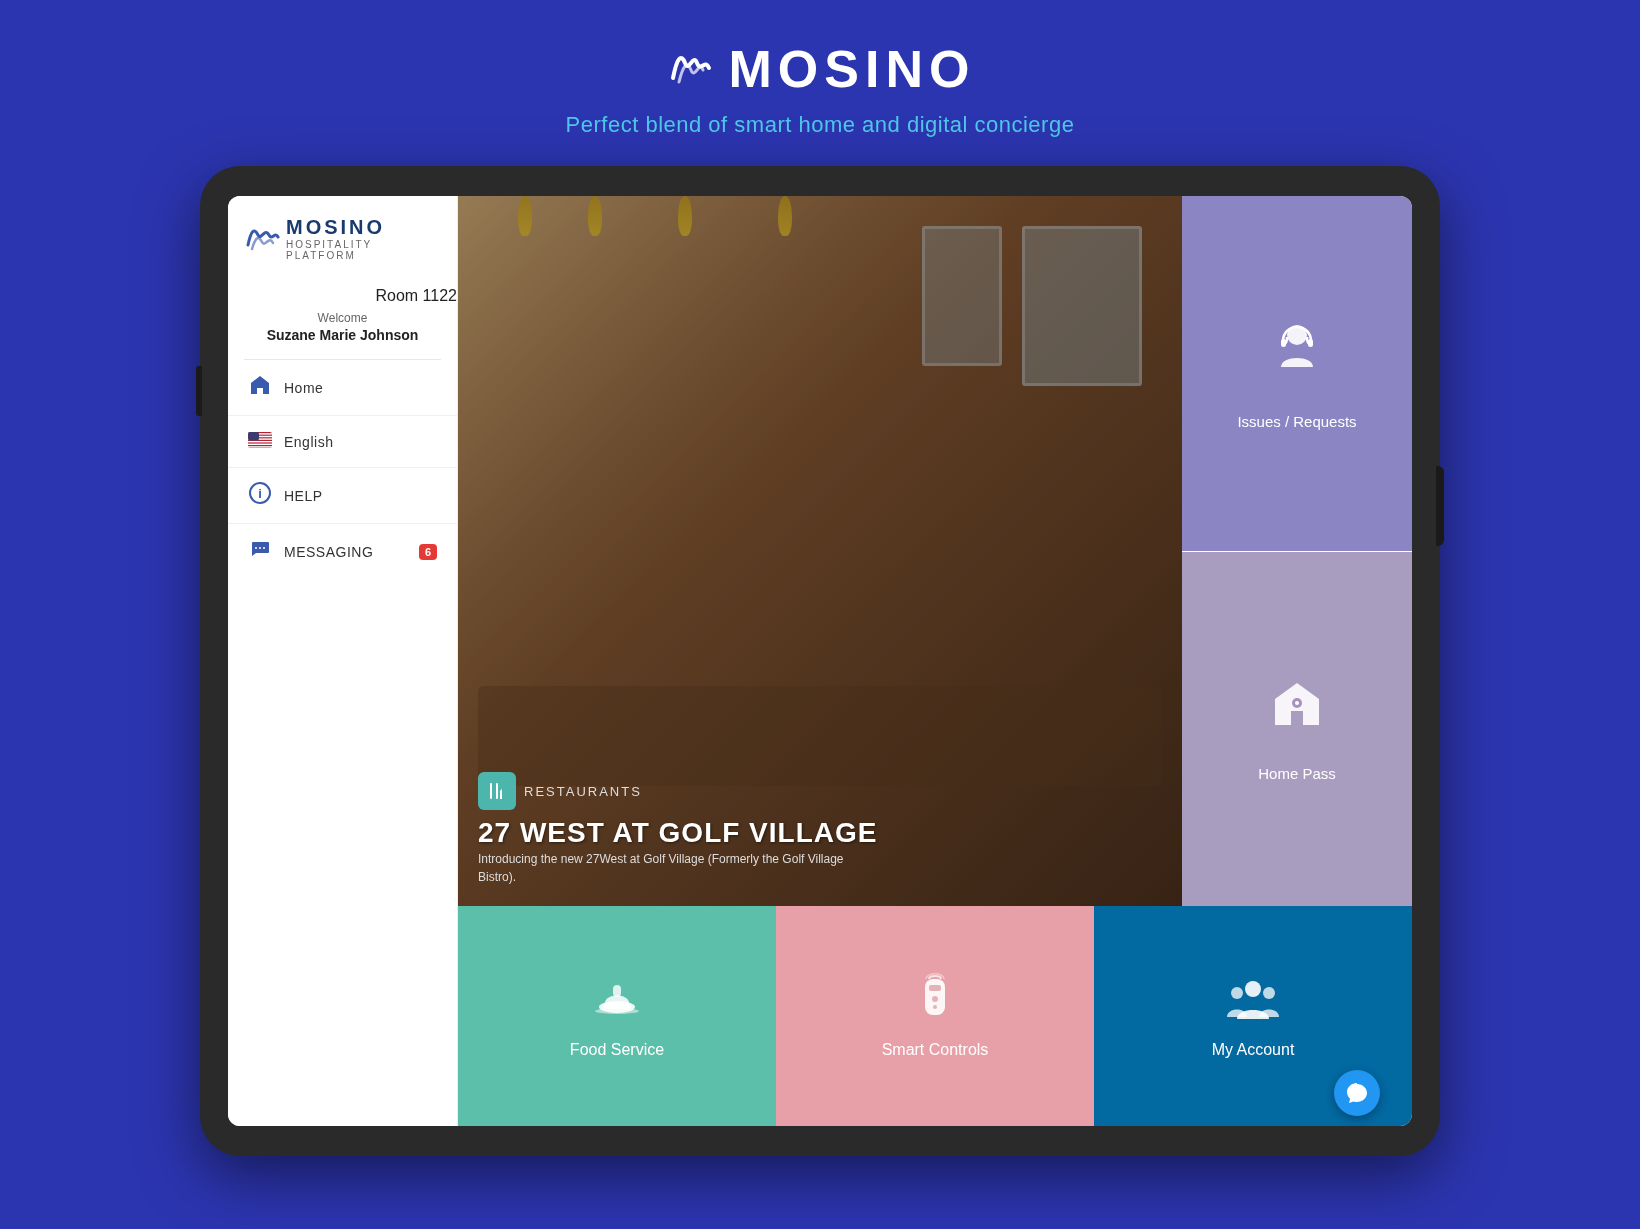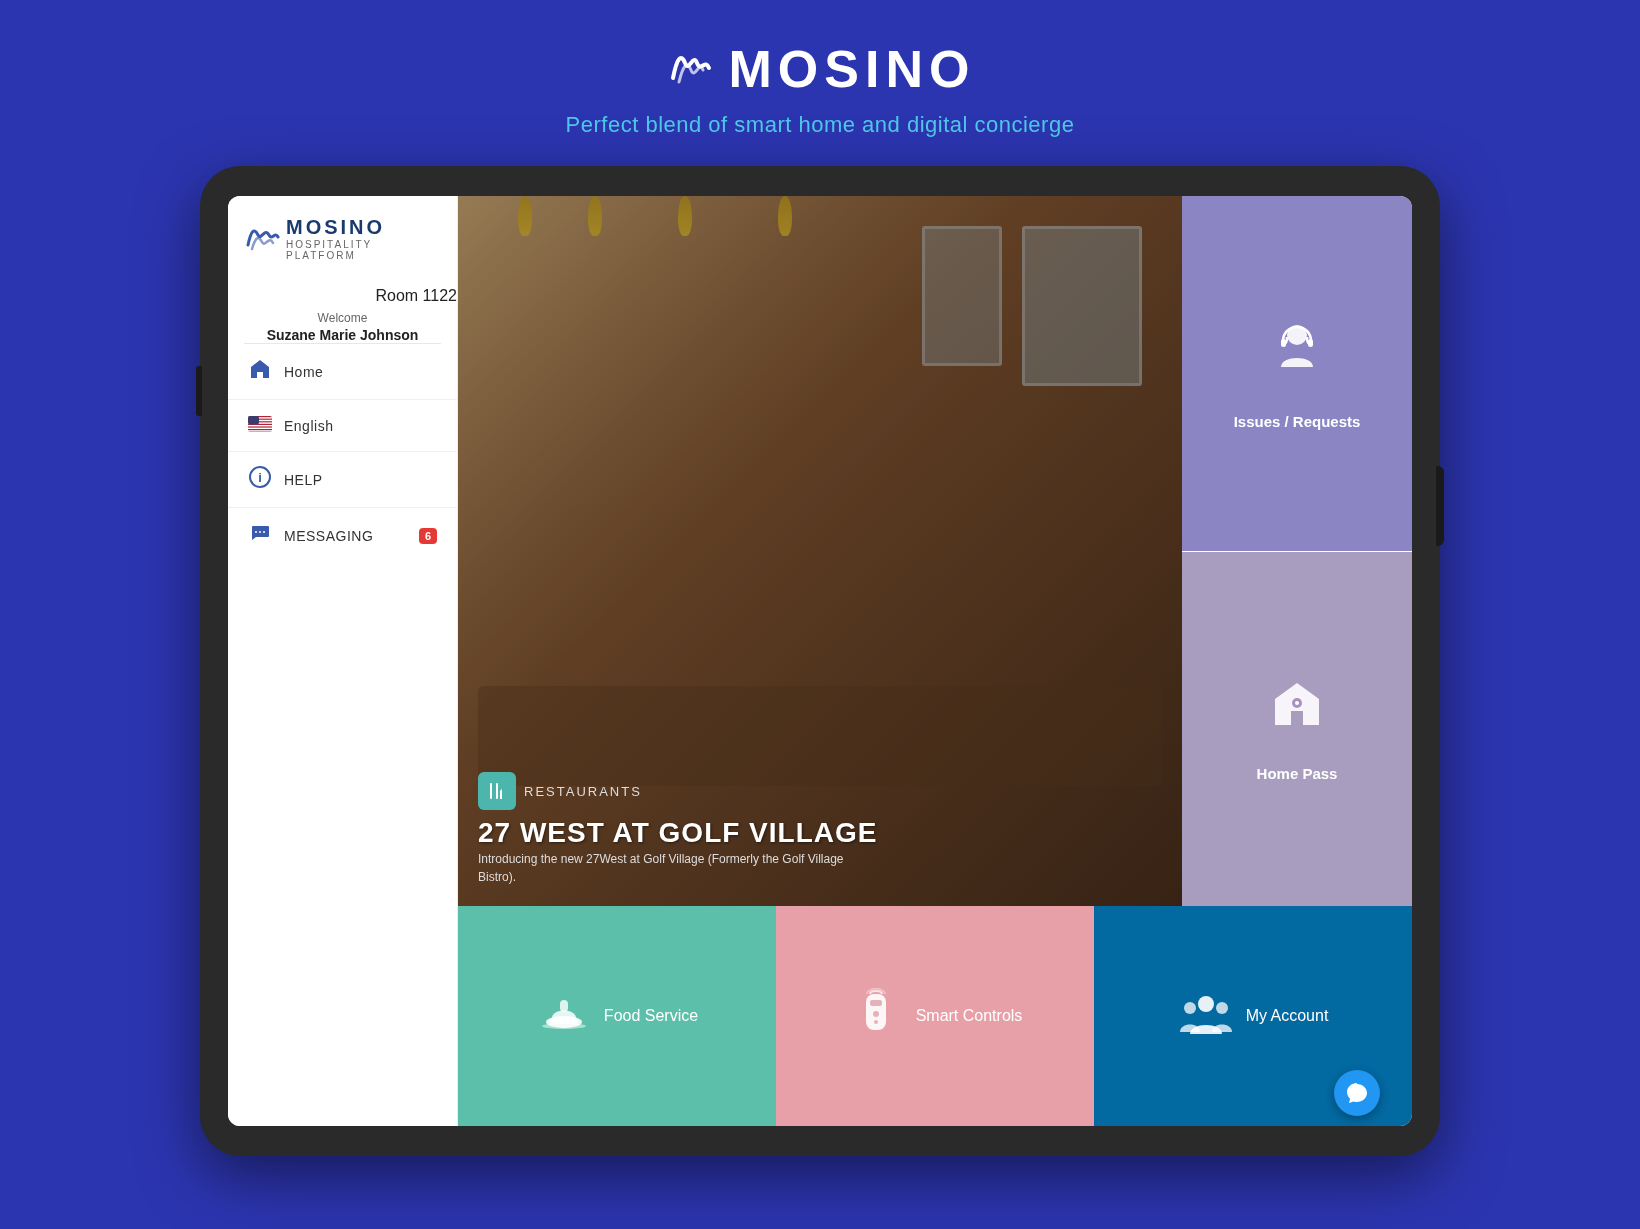--- a/index.html
+++ b/index.html
@@ -114,20 +114,21 @@
       text-align: center;
       font-size: 12px;
       color: #666;
       margin-bottom: 2px;
     }
     .sidebar-username {
       text-align: center;
       font-size: 14px;
       font-weight: bold;
       color: #222;
+      margin-bottom: 16px;
     }
     .sidebar-divider {
       height: 1px;
       background: #e8e8e8;
       margin: 0 16px;
     }
     .sidebar-nav-item {
       display: flex;
       align-items: center;
       gap: 12px;
@@ -254,35 +255,35 @@
       display: flex;
       flex-direction: column;
       align-items: center;
       justify-content: center;
       gap: 6px;
       cursor: pointer;
     }
     .panel-label {
       font-size: 15px;
       color: white;
-      font-weight: 700;
+      font-weight: 400;
       text-align: center;
       margin-top: 28px;
     }
 
     
     .bottom-row {
       height: 220px;
       display: flex;
       flex-direction: row;
     }
     .bottom-cell {
       flex: 1;
       display: flex;
-      flex-direction: row;
+      flex-direction: column;
       align-items: center;
       justify-content: center;
       gap: 12px;
       cursor: pointer;
       text-align: center;
     }
     .cell-food { background: #5bbfaa; }
     .cell-smart { background: #e8a0a8; }
     .cell-account { background: #0369a1; }
     .cell-icon {

